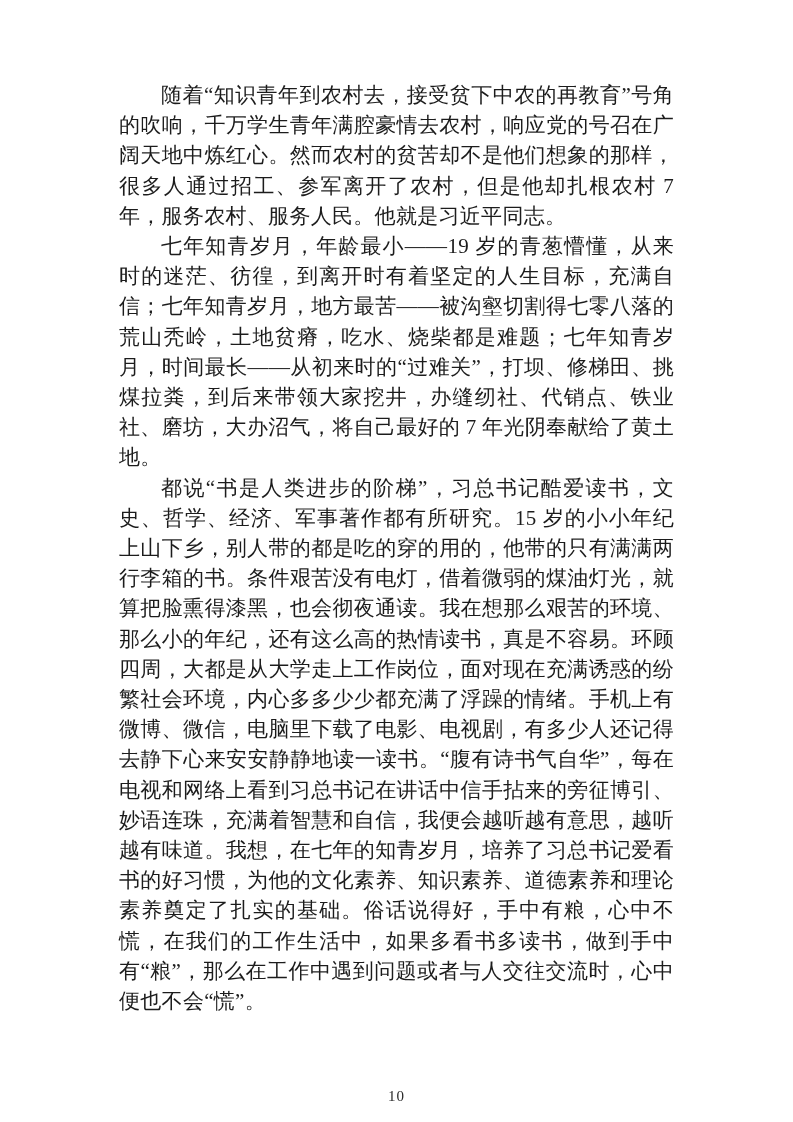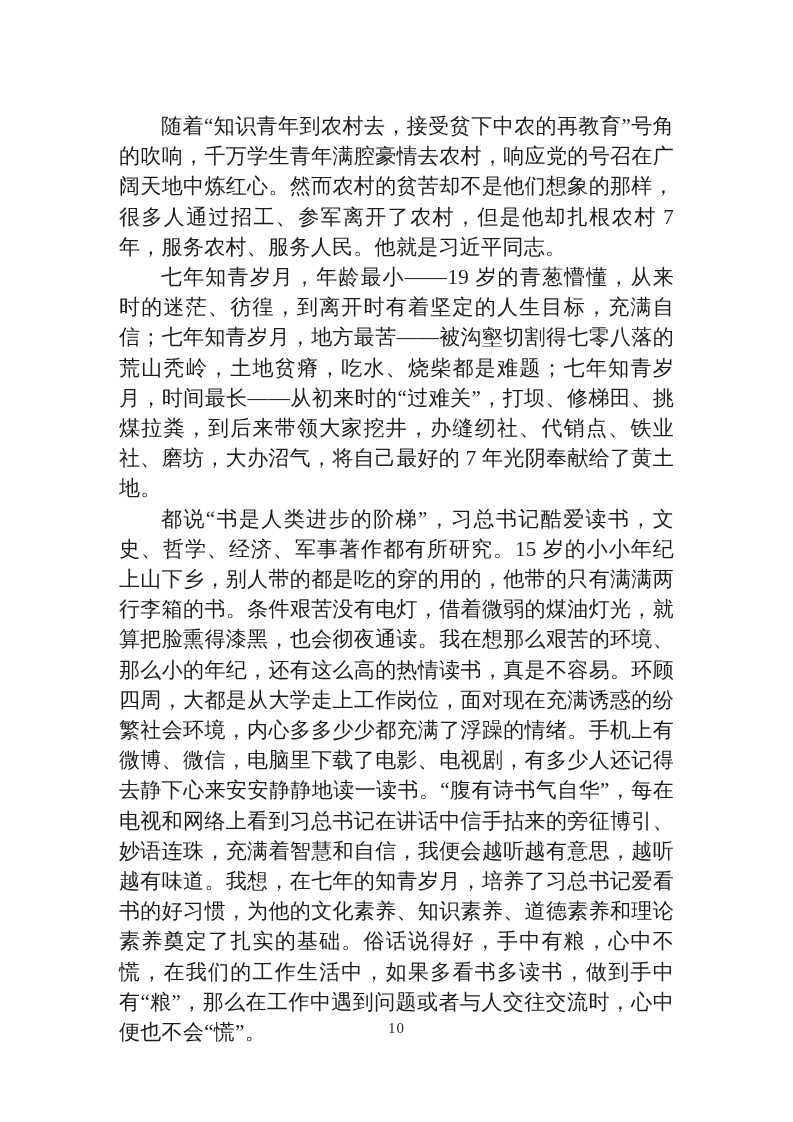--- a/index.html
+++ b/index.html
@@ -18,39 +18,39 @@
     position: absolute;
     left: 0;
     top: 0;
     width: 793px;
     height: 1122px;
     background: #ffffff;
   }
   .content {
     position: absolute;
     left: 119px;
-    top: 111px;
+    top: 80px;
     width: 555px;
   }
   .para {
     margin: 0;
     padding: 0;
     font-size: 21px;
     line-height: 30.2px;
     color: #1c1c1c;
     text-align: justify;
     text-justify: inter-ideograph;
     text-indent: 2em;
     letter-spacing: 0.3px;
     word-break: break-all;
   }
   .footer {
     position: absolute;
     left: 0;
-    top: 1020px;
+    top: 1088px;
     width: 793px;
     text-align: center;
     font-size: 15px;
     color: #2a2a2a;
     letter-spacing: 1px;
   }
 </style>
 </head>
 <body>
 

